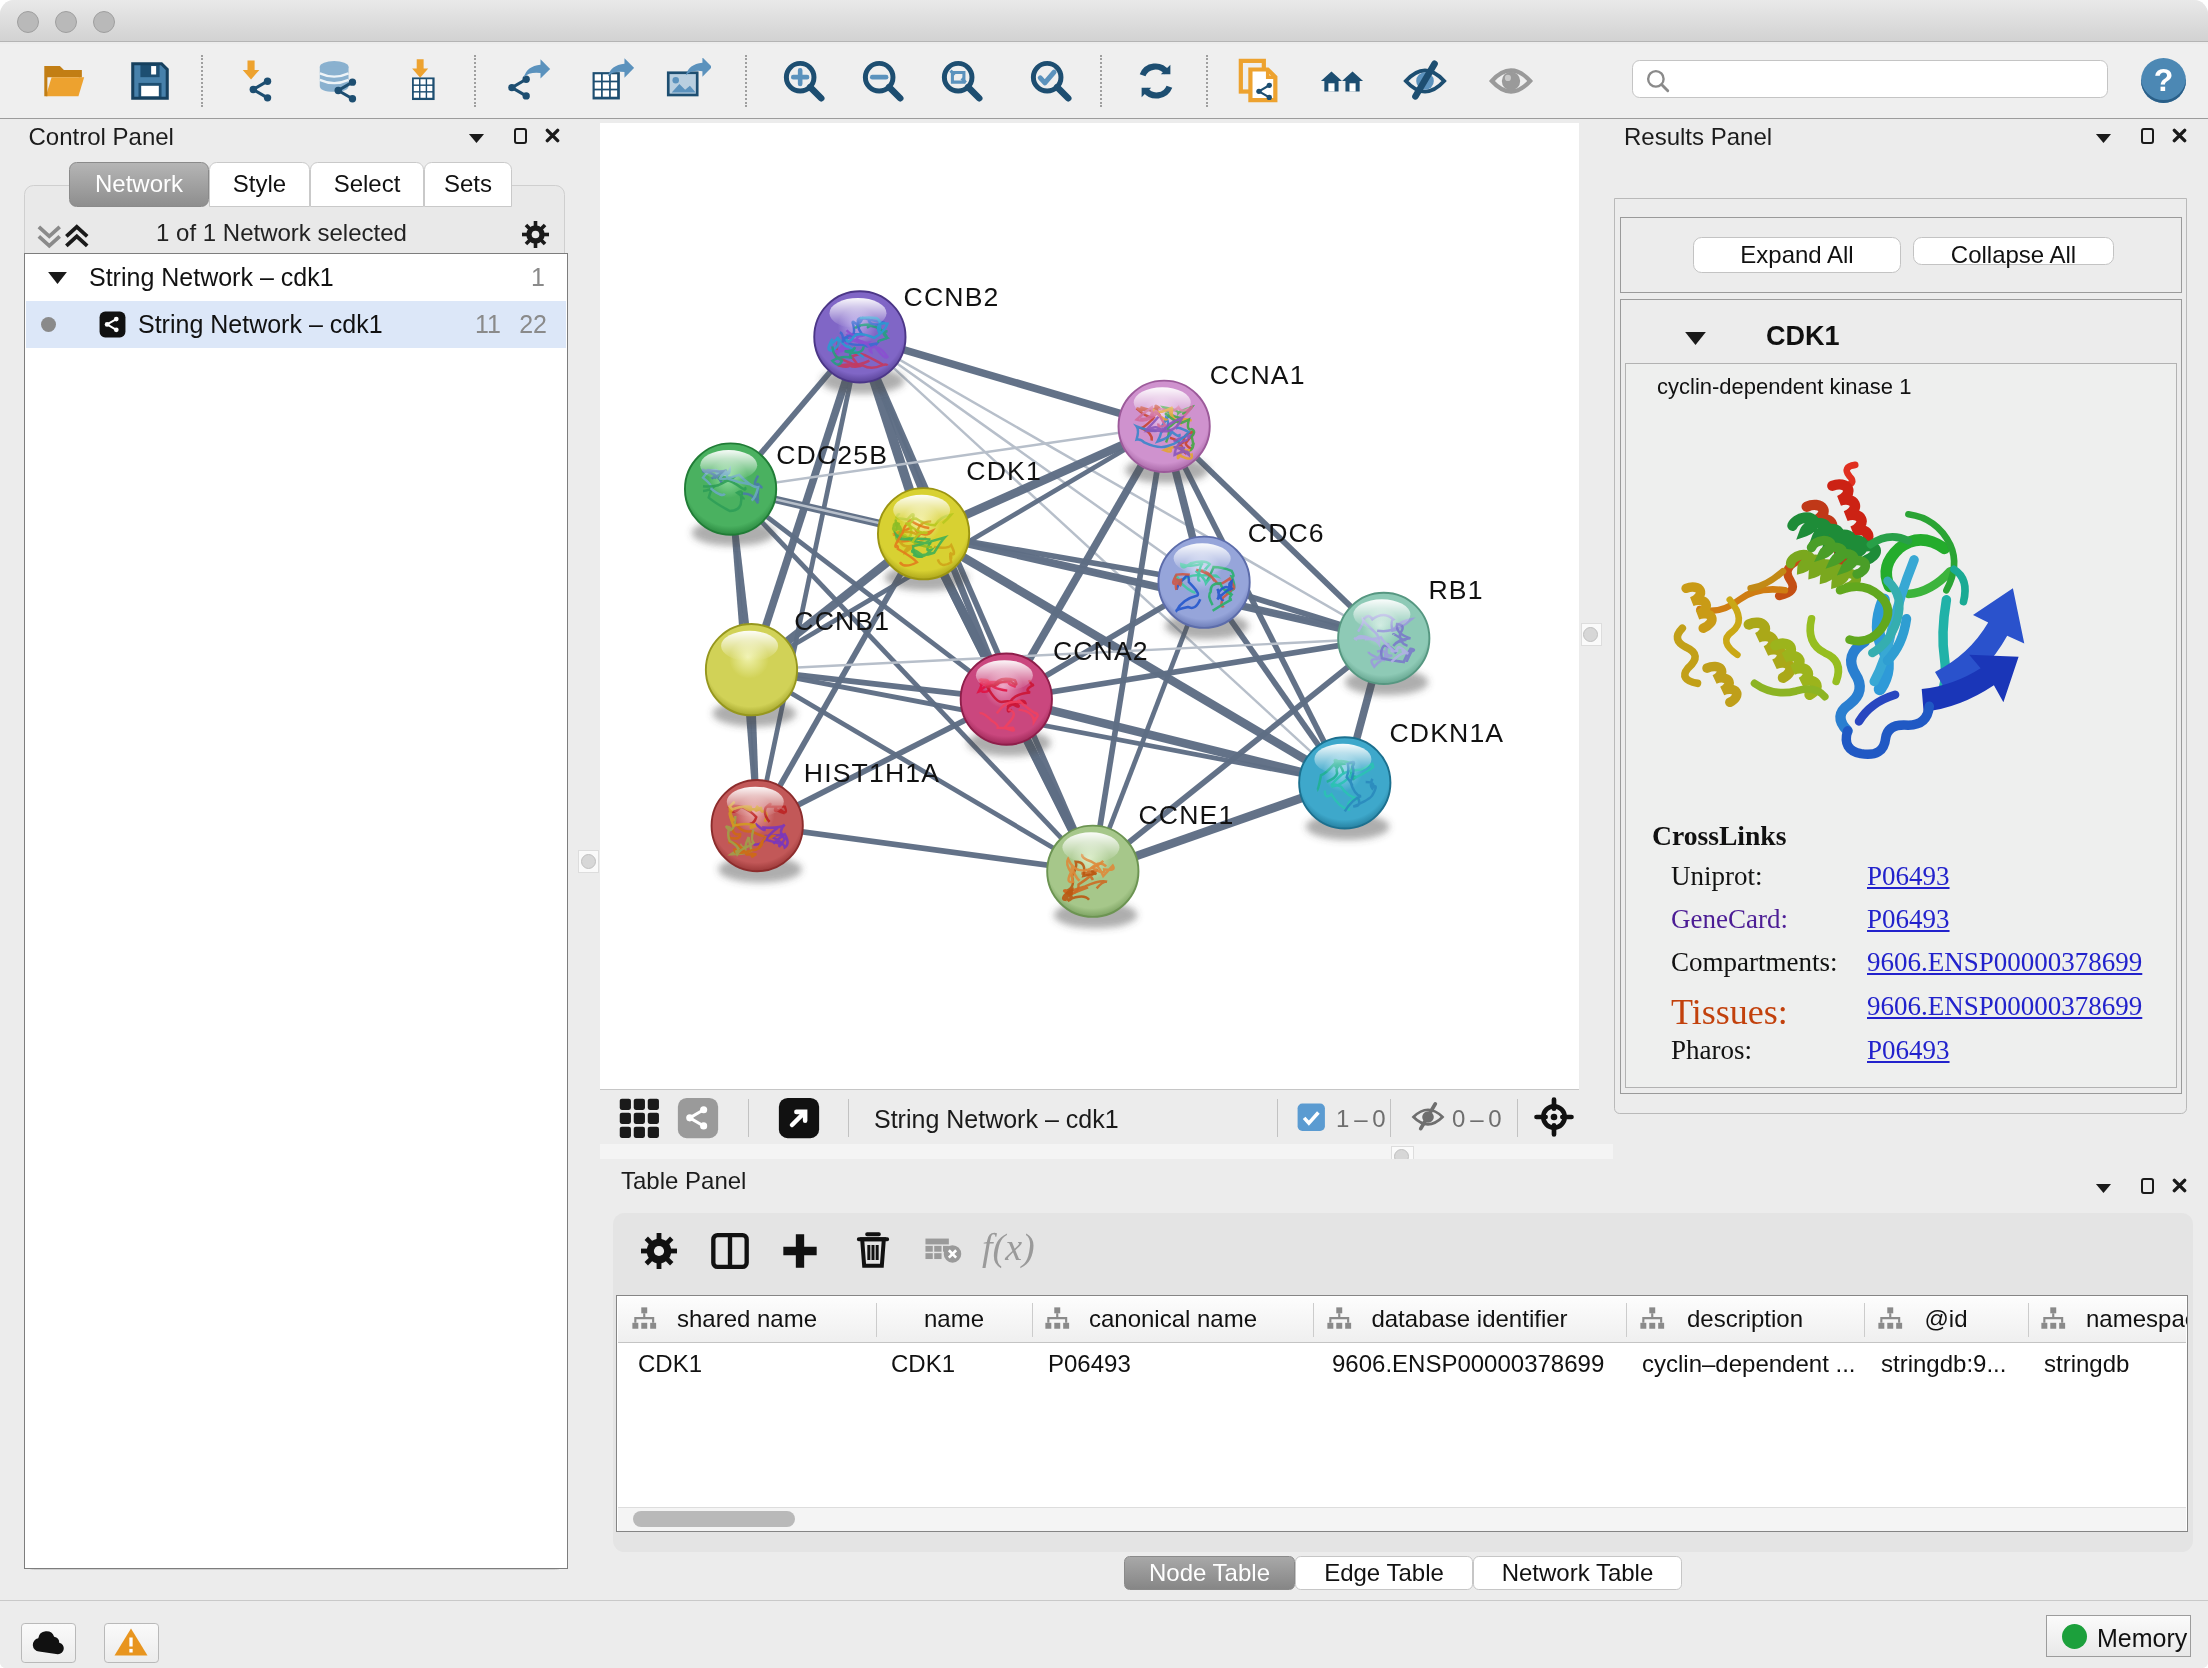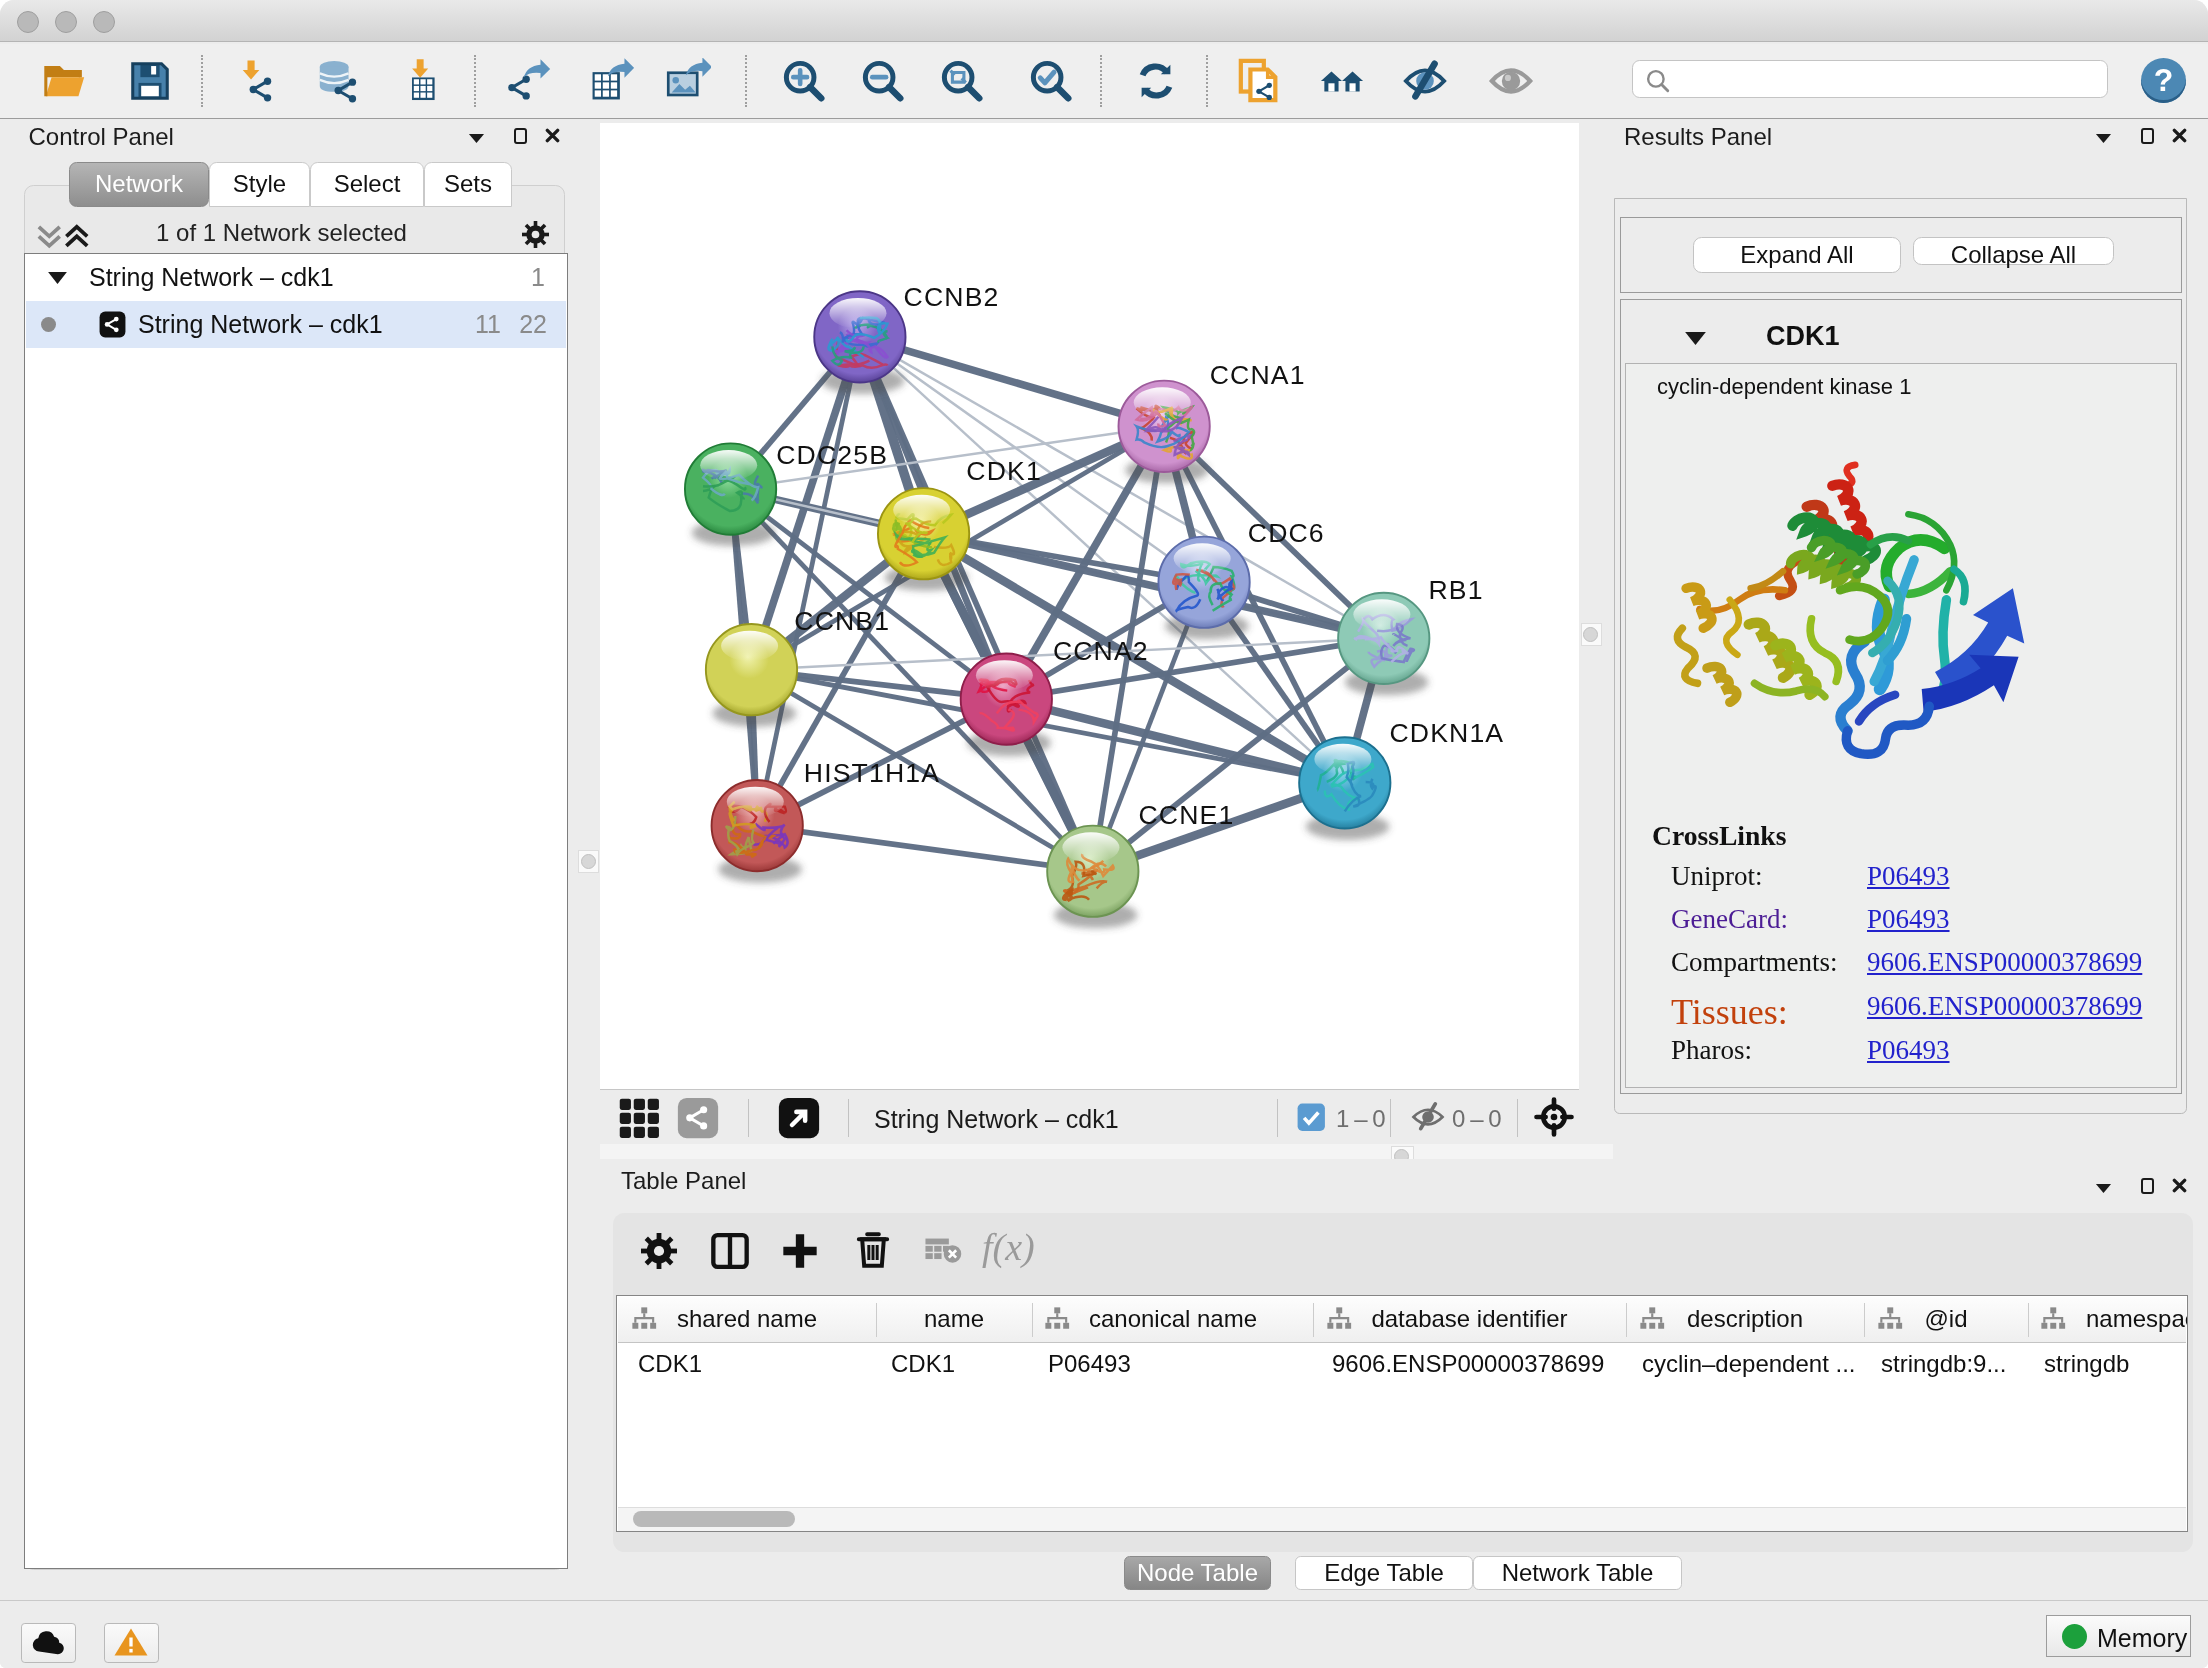--- a/index.html
+++ b/index.html
@@ -750,21 +750,21 @@
     <div class="th" style="left:2086px;top:1297px;width:101px;text-align:left">namespace</div>
     <div class="td" style="left:638px;top:1342px;width:234px">CDK1</div>
     <div class="td" style="left:891px;top:1342px;width:137px">CDK1</div>
     <div class="td" style="left:1048px;top:1342px;width:262px">P06493</div>
     <div class="td" style="left:1332px;top:1342px;width:291px">9606.ENSP00000378699</div>
     <div class="td" style="left:1642px;top:1342px;width:219px">cyclin–dependent ...</div>
     <div class="td" style="left:1881px;top:1342px;width:143px">stringdb:9...</div>
     <div class="td" style="left:2044px;top:1342px;width:141px">stringdb</div>
     <div class="abs" style="left:618px;top:1507px;width:1568px;height:24px;background:#f4f4f4;border-top:1px solid #ddd"></div>
     <div class="abs" style="left:633px;top:1511px;width:162px;height:16px;background:#b9b9b9;border-radius:8.6px"></div>
-    <div class="btab sel" style="left:1124px;top:1556px;width:147px;border-radius:5.7px">Node Table</div>
+    <div class="btab sel" style="left:1124px;top:1556px;width:171px;border-radius:5.7px">Node Table</div>
     <div class="btab " style="left:1295px;top:1556px;width:178px;border-radius:5.7px">Edge Table</div>
     <div class="btab " style="left:1473px;top:1556px;width:209px;border-radius:5.7px">Network Table</div>
     <div id="statusbar" class="abs"></div>
     <div class="sbtn abs" style="left:21px;top:1623px"></div>
     <svg class="abs" style="left:30px;top:1630px" width="36" height="25" viewBox="0 0 24 16">
       <path d="M6 14 a4.5 4.5 0 0 1 -0.5 -8.9 a5.5 5.5 0 0 1 10.6 -1 a4 4 0 0 1 3.4 4 a3.9 3.9 0 0 1 -1 7.7 z" fill="#111"></path>
     </svg>
     <div class="sbtn abs" style="left:104px;top:1623px"></div>
     <svg class="abs" style="left:113px;top:1627px" width="36" height="30" viewBox="0 0 24 20">
       <path d="M12 1 L23 19 L1 19 Z" fill="#e8951f"></path>

